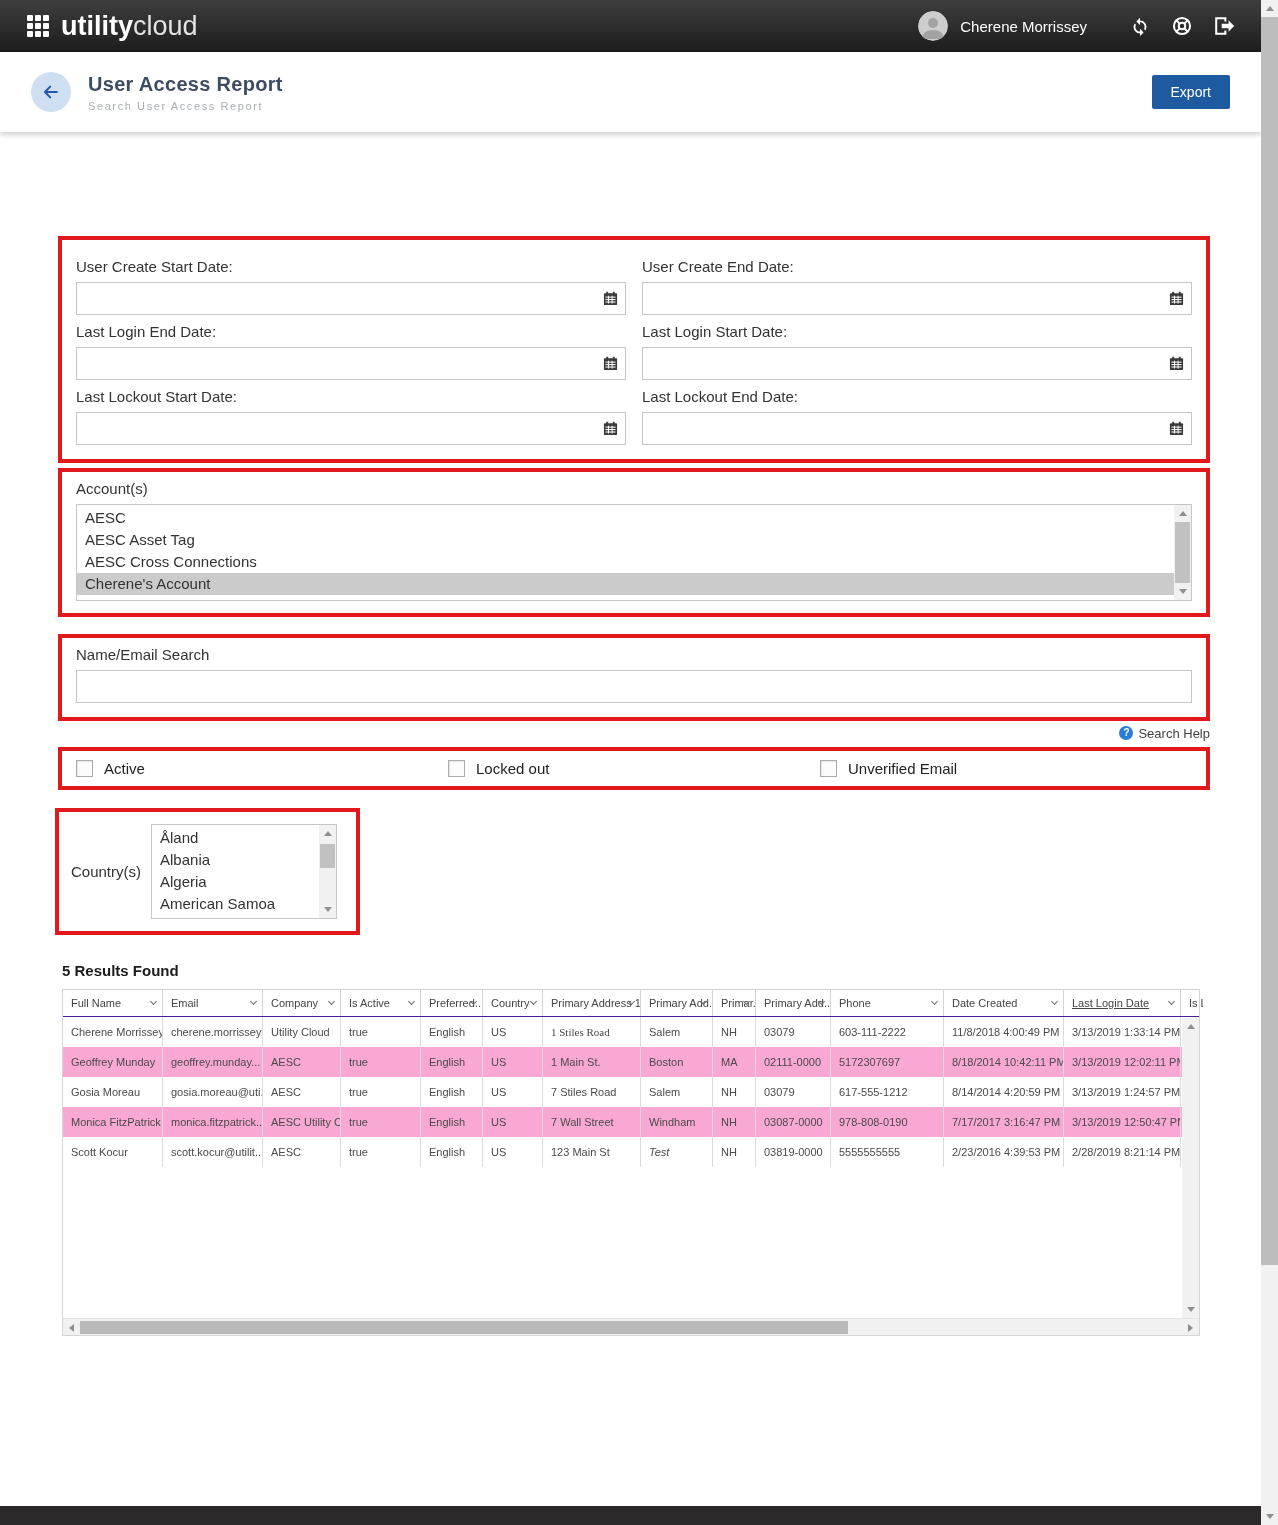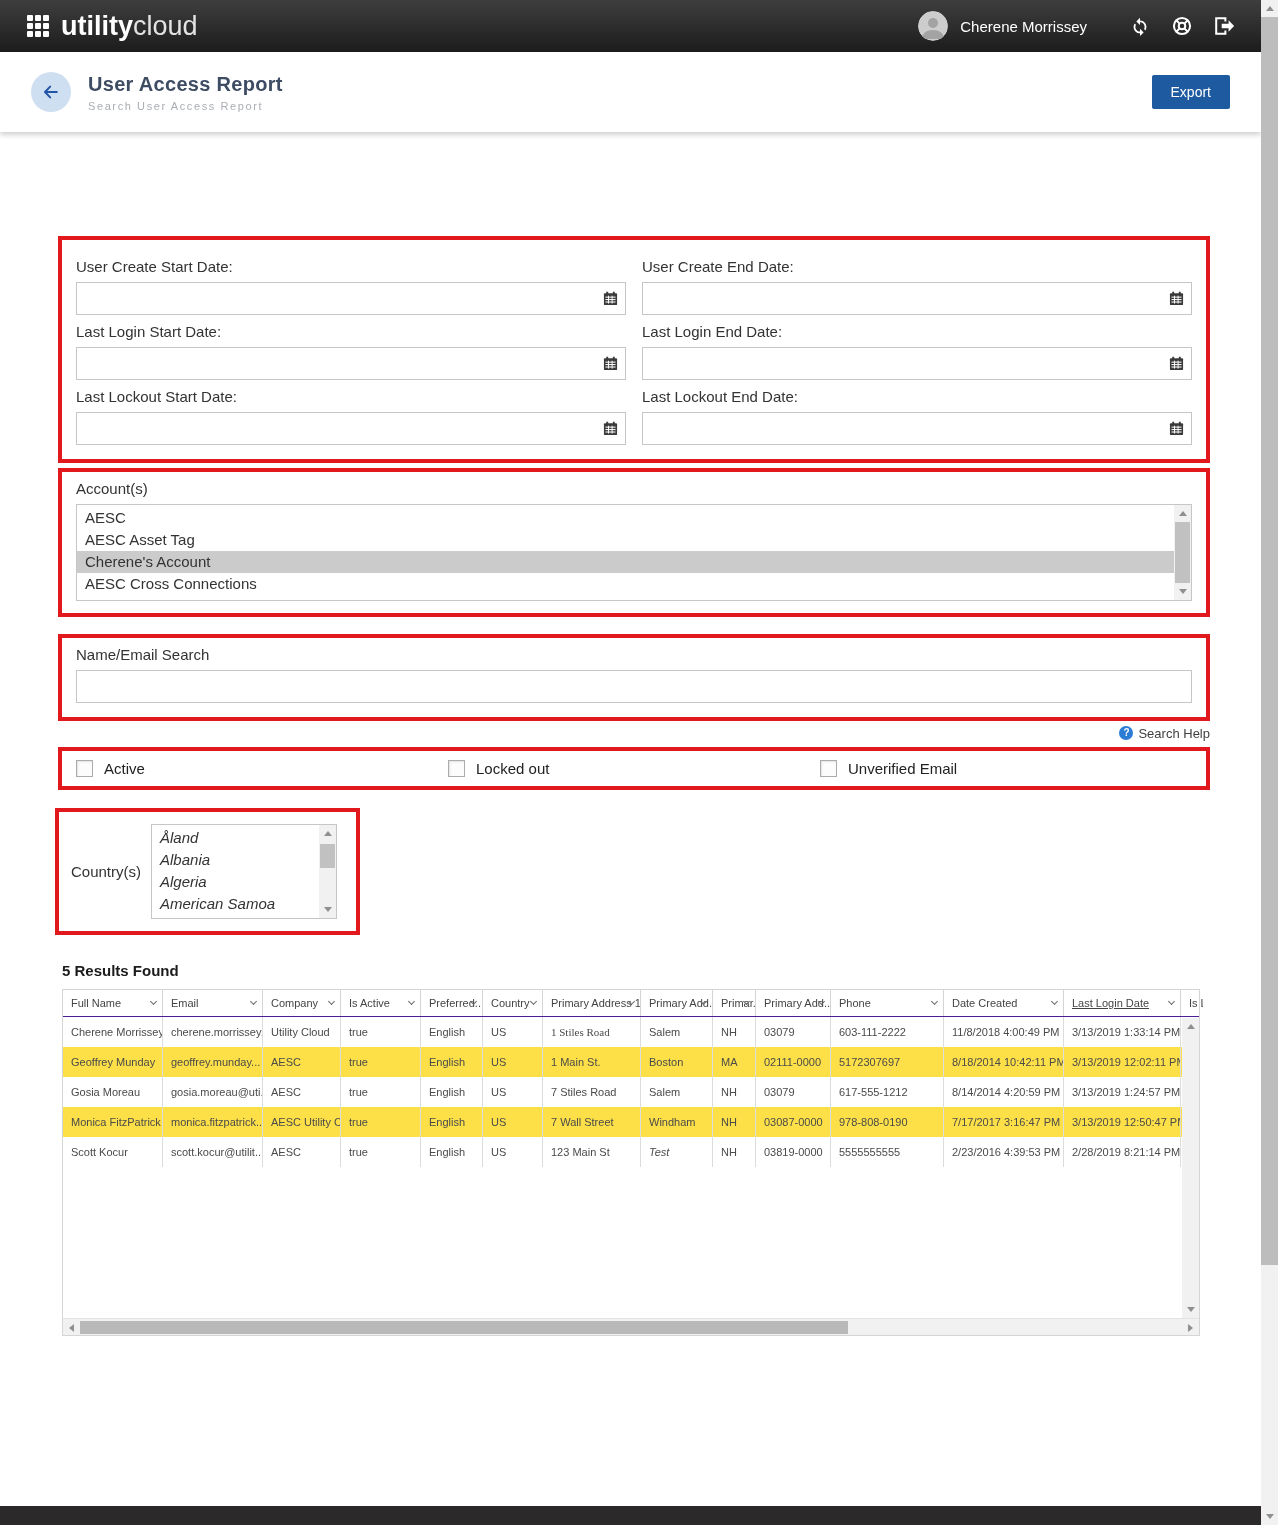--- a/index.html
+++ b/index.html
@@ -64,31 +64,31 @@
   .search-help-row{width:1152px;margin-left:58px;text-align:right;font-size:13px;color:#3f3f3f;margin-top:3px;height:19px;}
   .search-help-link{cursor:pointer;display:inline-flex;align-items:center;gap:5px;}
   .q-icon{display:inline-block;width:14px;height:14px;border-radius:50%;background:#2a7cd4;color:#fff;font-size:10px;line-height:14px;text-align:center;font-weight:700;}
 
   #checkbox-box{margin-top:4px;height:43px;display:grid;grid-template-columns:1fr 1fr 1fr;align-items:center;padding:0 14px;}
   .cb-group{display:flex;align-items:center;gap:11px;}
   .checkbox{width:17px;height:17px;border:1px solid #ababab;background:#fcfcfc;box-shadow:inset 1px 1px 2px rgba(0,0,0,.10);cursor:pointer;flex:none;}
   .cb-label{font-size:15px;color:#222;}
 
   #country-box{margin-top:18px;margin-left:55px;width:305px;height:127px;display:flex;align-items:center;padding:0 12px;}
-  #country-box .listbox{width:186px;height:95px;margin:0 0 0 10px;flex:none;font-style:italic;}
+  #country-box .listbox{width:186px;height:95px;margin:0 0 0 10px;flex:none;}
   #country-box .list-option{line-height:22px;}
 
   
   .results-heading{margin:27px 0 10px 62px;font-size:15px;font-weight:700;color:#1b1b1b;}
   .grid-table{margin-left:62px;width:1138px;height:347px;border:1px solid #d5d5d5;position:relative;background:#fff;}
   .grid-header{display:flex;height:27px;border-bottom:1px solid #4c1d95;background:#fff;}
   .th{flex:none;border-right:1px solid #d5d5d5;font-size:11px;color:#444;padding:7px 14px 0 8px;position:relative;white-space:nowrap;overflow:hidden;cursor:pointer;}
   .th .chev{position:absolute;right:6px;top:9px;width:5px;height:5px;border-right:1.4px solid #6b6b6b;border-bottom:1.4px solid #6b6b6b;transform:rotate(45deg);}
   .tr{display:flex;height:30px;background:#fff;}
-  .tr.alt{background:#fde047;}
+  .tr.alt{background:#f9a8d4;}
   .td{flex:none;border-right:1px solid #dcdcdc;font-size:11px;color:#4a4a4a;padding:9px 6px 0 8px;white-space:nowrap;overflow:hidden;}
   .grid-vscroll{position:absolute;top:28px;right:0;width:17px;bottom:17px;background:#f1f1f1;}
   .grid-hscroll{position:absolute;left:0;right:0;bottom:0;height:17px;background:#f1f1f1;border-top:1px solid #e3e3e3;}
   .hs-thumb{position:absolute;left:17px;top:2px;height:13px;width:768px;background:#b9b9b9;}
 
   
   .footer{margin-top:170px;height:50px;width:1261px;background:#2b2929;display:flex;align-items:center;padding:0 34px;}
   .footer-text{color:#fff;font-size:15px;}
   .footer-link{color:#4aa0dc;font-size:15px;margin-left:5px;cursor:pointer;text-decoration:none;}
 </style>
@@ -177,37 +177,37 @@
               <rect x="10.5" y="0.8" width="2" height="3" fill="#3a3a3a"></rect>
               <rect x="2.6" y="6" width="10.8" height="1.1" fill="#fff"></rect>
               <rect x="2.6" y="8.6" width="10.8" height="1.1" fill="#fff"></rect>
               <rect x="2.6" y="11.2" width="10.8" height="1.1" fill="#fff"></rect>
               <rect x="5.4" y="5" width="1" height="8.4" fill="#fff"></rect>
               <rect x="9.2" y="5" width="1" height="8.4" fill="#fff"></rect>
             </svg>
           </div>
         </div>
         <div class="date-field">
+          <div class="field-label">Last Login End Date:</div>
+          <div class="text-input">
+            <input type="text" style="">
+            <svg class="cal-svg" width="15" height="15" viewBox="0 0 16 16">
+              <rect x="1" y="2.5" width="14" height="12.5" rx="1" fill="#3a3a3a"></rect>
+              <rect x="3.5" y="0.8" width="2" height="3" fill="#3a3a3a"></rect>
+              <rect x="10.5" y="0.8" width="2" height="3" fill="#3a3a3a"></rect>
+              <rect x="2.6" y="6" width="10.8" height="1.1" fill="#fff"></rect>
+              <rect x="2.6" y="8.6" width="10.8" height="1.1" fill="#fff"></rect>
+              <rect x="2.6" y="11.2" width="10.8" height="1.1" fill="#fff"></rect>
+              <rect x="5.4" y="5" width="1" height="8.4" fill="#fff"></rect>
+              <rect x="9.2" y="5" width="1" height="8.4" fill="#fff"></rect>
+            </svg>
+          </div>
+        </div>
+        <div class="date-field">
           <div class="field-label">Last Login Start Date:</div>
-          <div class="text-input">
-            <input type="text" style="">
-            <svg class="cal-svg" width="15" height="15" viewBox="0 0 16 16">
-              <rect x="1" y="2.5" width="14" height="12.5" rx="1" fill="#3a3a3a"></rect>
-              <rect x="3.5" y="0.8" width="2" height="3" fill="#3a3a3a"></rect>
-              <rect x="10.5" y="0.8" width="2" height="3" fill="#3a3a3a"></rect>
-              <rect x="2.6" y="6" width="10.8" height="1.1" fill="#fff"></rect>
-              <rect x="2.6" y="8.6" width="10.8" height="1.1" fill="#fff"></rect>
-              <rect x="2.6" y="11.2" width="10.8" height="1.1" fill="#fff"></rect>
-              <rect x="5.4" y="5" width="1" height="8.4" fill="#fff"></rect>
-              <rect x="9.2" y="5" width="1" height="8.4" fill="#fff"></rect>
-            </svg>
-          </div>
-        </div>
-        <div class="date-field">
-          <div class="field-label">Last Login End Date:</div>
           <div class="text-input">
             <input type="text" style="">
             <svg class="cal-svg" width="15" height="15" viewBox="0 0 16 16">
               <rect x="1" y="2.5" width="14" height="12.5" rx="1" fill="#3a3a3a"></rect>
               <rect x="3.5" y="0.8" width="2" height="3" fill="#3a3a3a"></rect>
               <rect x="10.5" y="0.8" width="2" height="3" fill="#3a3a3a"></rect>
               <rect x="2.6" y="6" width="10.8" height="1.1" fill="#fff"></rect>
               <rect x="2.6" y="8.6" width="10.8" height="1.1" fill="#fff"></rect>
               <rect x="2.6" y="11.2" width="10.8" height="1.1" fill="#fff"></rect>
               <rect x="5.4" y="5" width="1" height="8.4" fill="#fff"></rect>
@@ -249,22 +249,22 @@
         </div>
       </div>
   </div>
 
   <div class="red-box" id="accounts-box">
     <div class="section-label">Account(s)</div>
     <div class="listbox">
       <div class="list-inner">
           <div class="list-option">AESC</div>
           <div class="list-option">AESC Asset Tag</div>
+          <div class="list-option">AESC Cross Connections</div>
           <div class="list-option selected">Cherene's Account</div>
-          <div class="list-option">AESC Cross Connections</div>
         </div>
       <div class="vscroll">
         <div class="sb-btn" style="top:0">
             <div class="arr up"></div>
           </div>
         <div class="vs-thumb" style="top:17px;bottom:17px"></div>
         <div class="sb-btn" style="bottom:0">
             <div class="arr down"></div>
           </div>
       </div>

